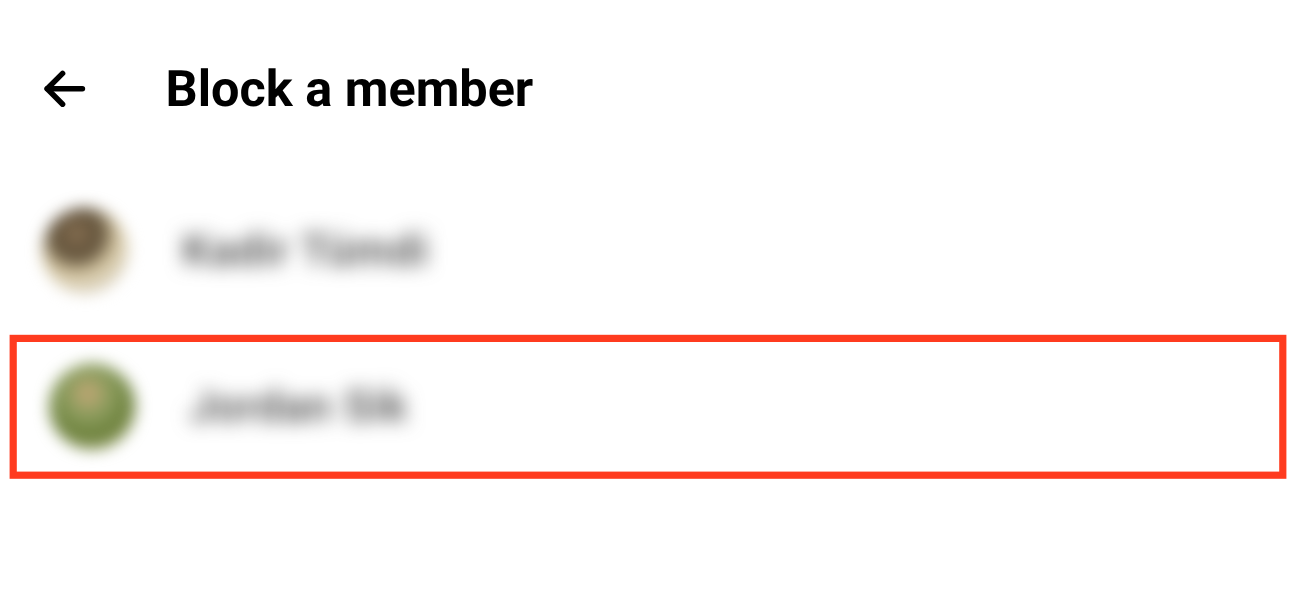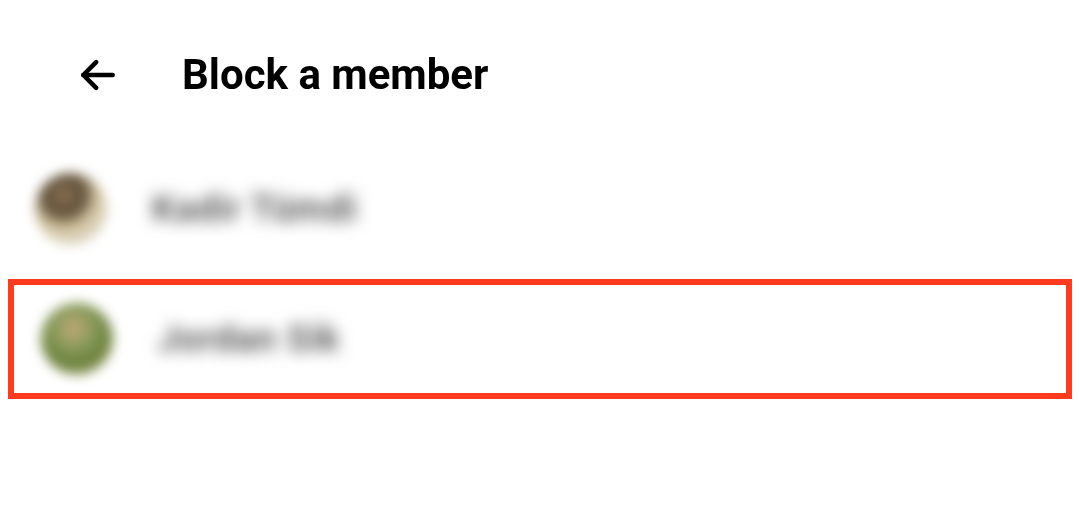--- a/index.html
+++ b/index.html
@@ -5,22 +5,21 @@
     * { margin: 0; padding: 0; box-sizing: border-box; }
     body {
       font-family: -apple-system, BlinkMacSystemFont, 'Segoe UI', Roboto, sans-serif;
       background: #ffffff;
       width: 1080px;
       height: 512px;
       position: relative;
     }
     .header {
       display: flex;
-      align-items: center;
-      padding: 50px 40px 40px 74px;
+      padding: 50px 40px 40px 30px;
       gap: 60px;
     }
     .back-icon {
       width: 48px;
       height: 48px;
       display: flex;
       align-items: center;
       justify-content: center;
       cursor: pointer;
     }

